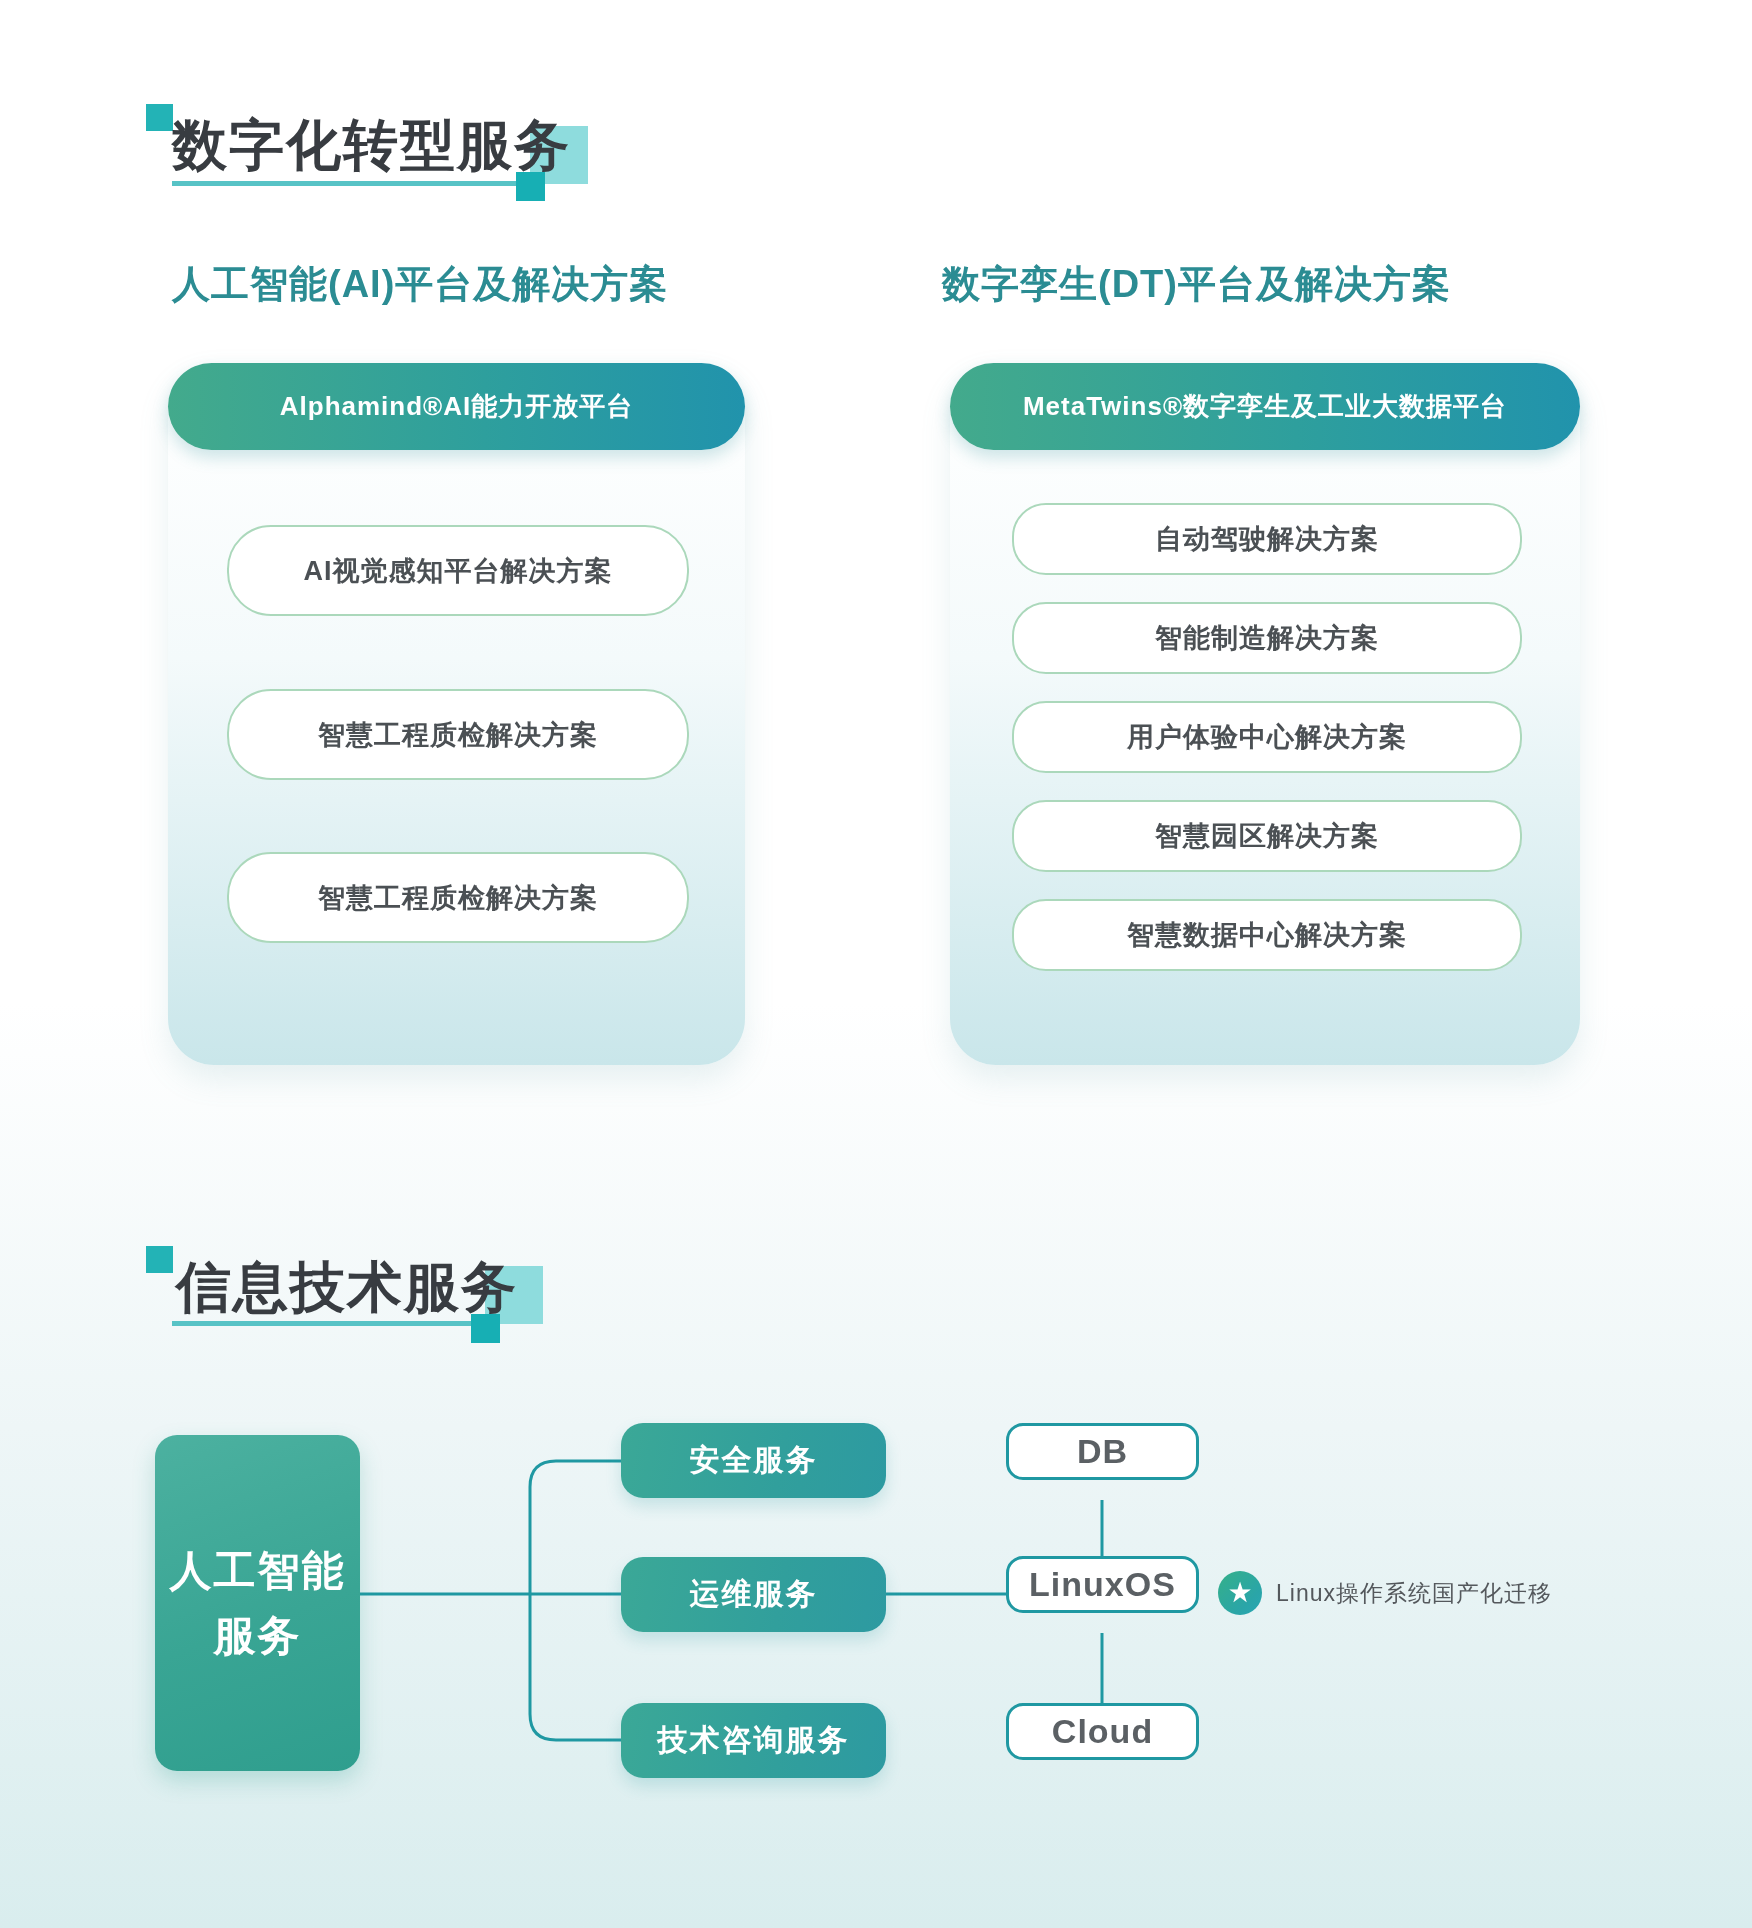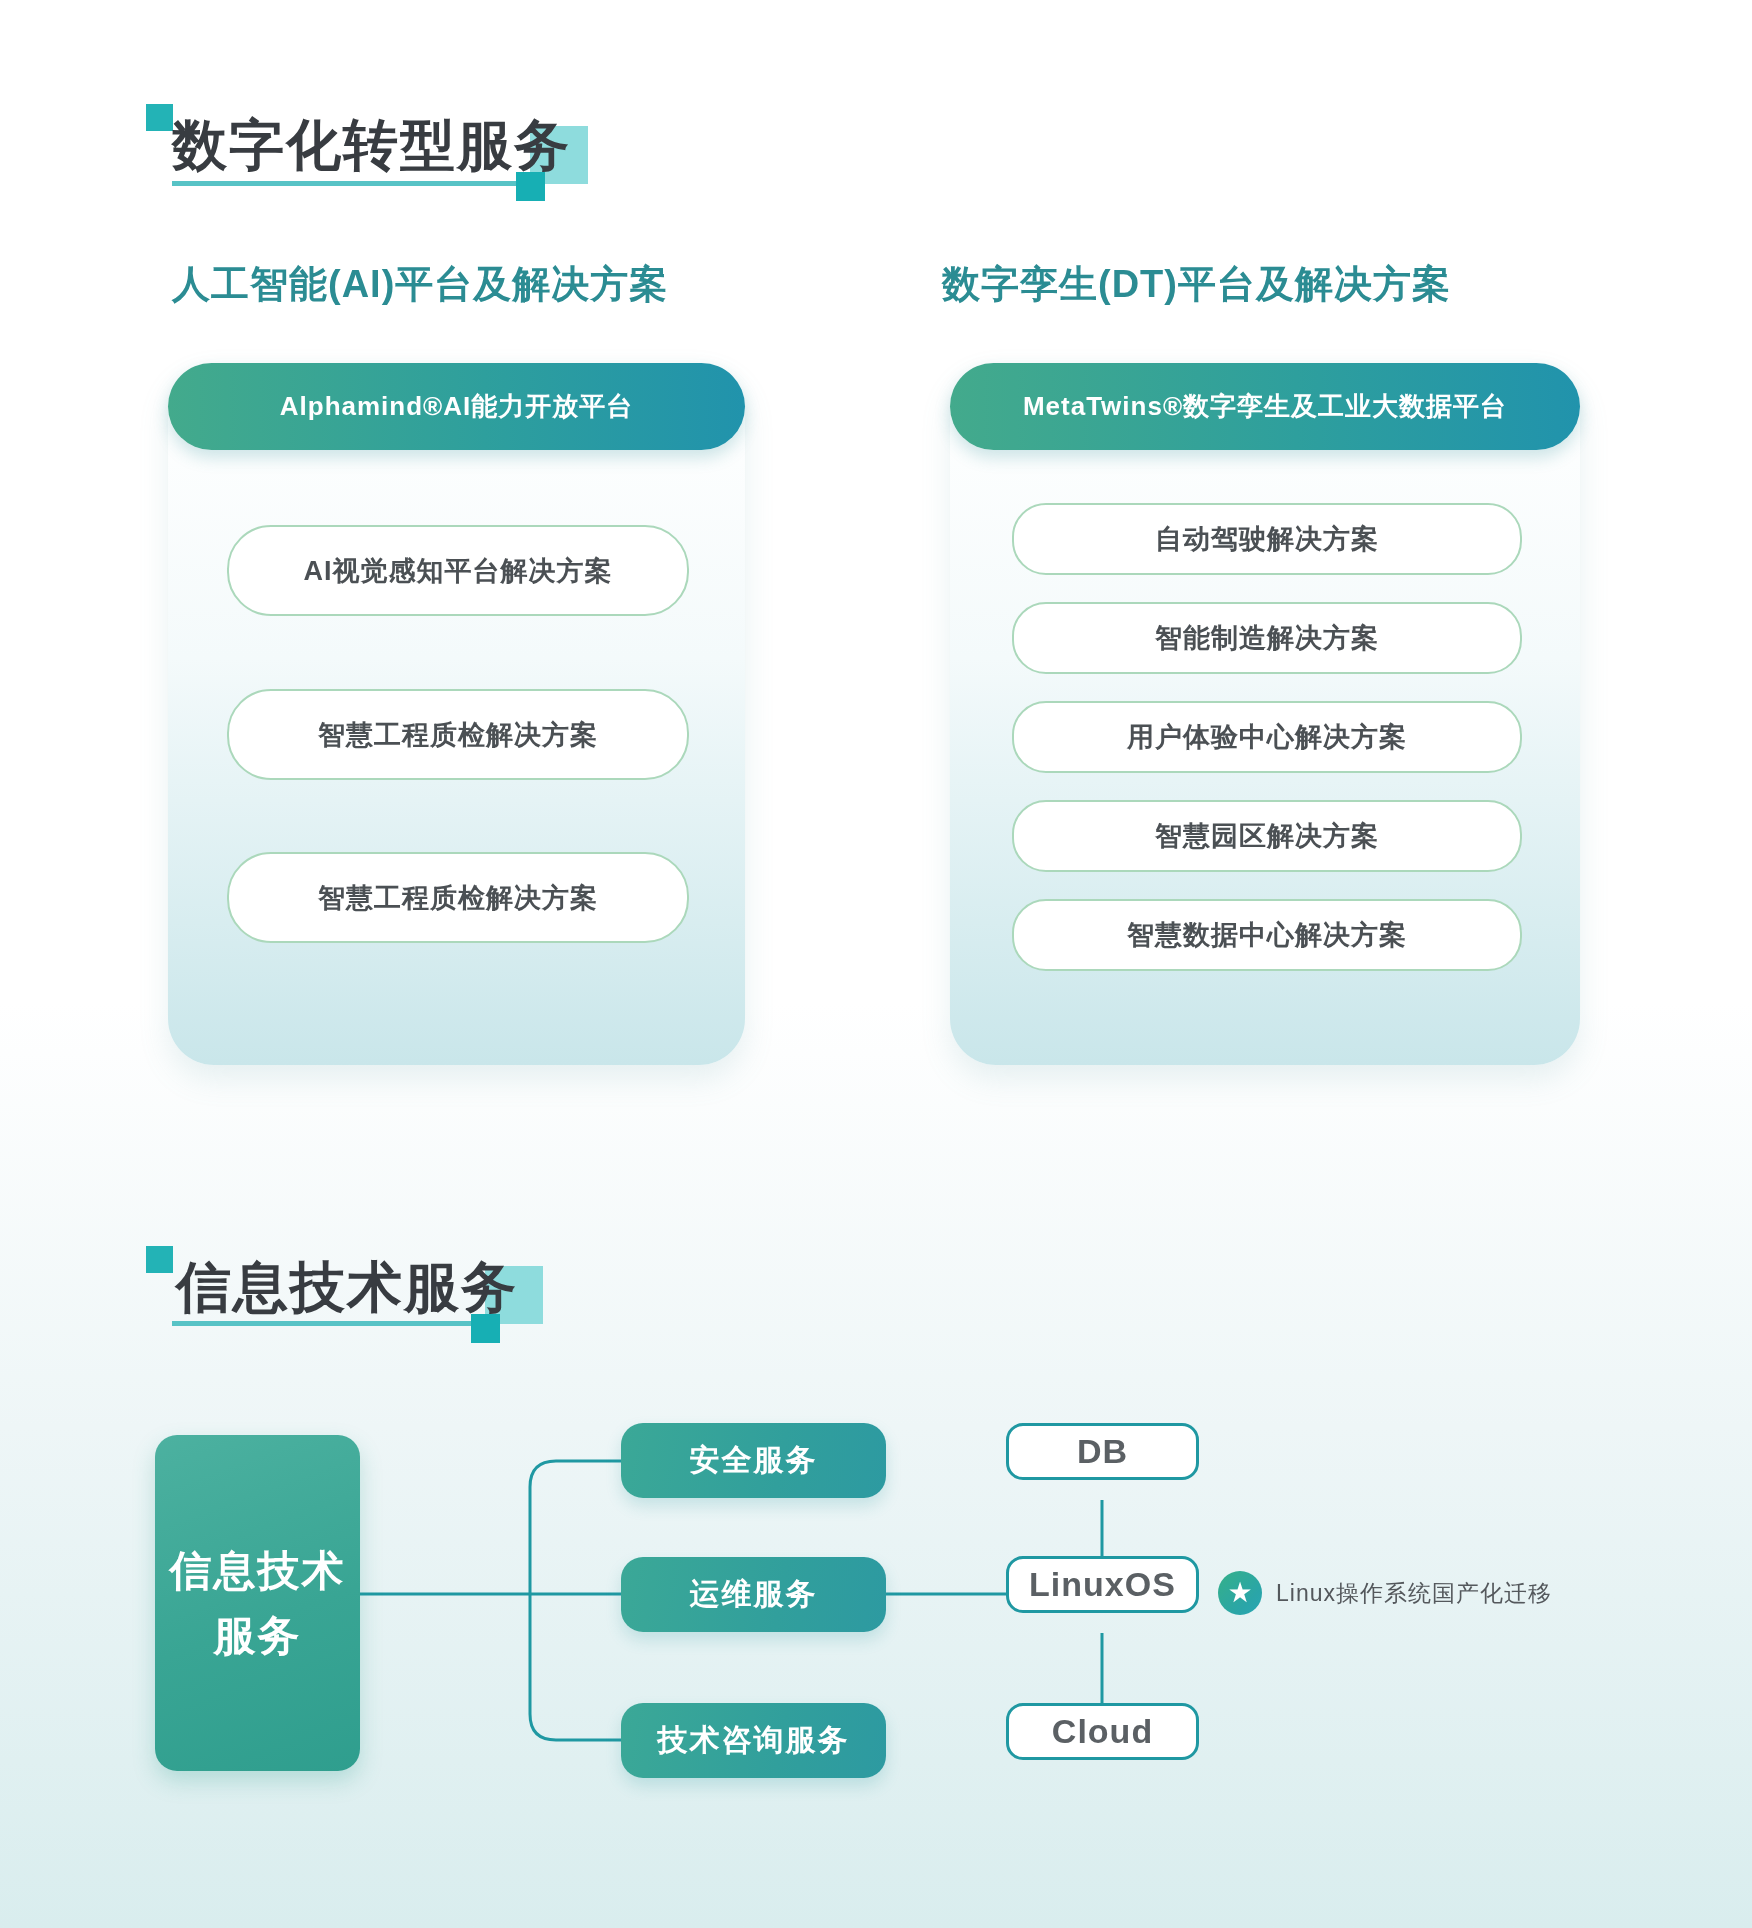--- a/index.html
+++ b/index.html
@@ -125,21 +125,21 @@
 
   <div class="sec-head above">
     <span class="sq-big" style="left:485px;top:1266px;"></span>
     <span class="underline" style="left:172px;top:1321px;width:312px;"></span>
     <span class="sq-top" style="left:146px;top:1246px;"></span>
     <span class="sq-dark" style="left:471px;top:1314px;"></span>
     <h1 class="t" style="left:176px;top:1260px;margin:0;">信息技术服务</h1>
   </div>
 
   <div class="flow-root above">
-    <span>信息技术</span>
+    <span>人工智能</span>
     <span>服务</span>
   </div>
 
   <div class="svc-pill above" style="top:1423px;">安全服务</div>
   <div class="svc-pill above" style="top:1557px;">运维服务</div>
   <div class="svc-pill above" style="top:1703px;">技术咨询服务</div>
 
   <div class="node-box above" style="top:1423px;">DB</div>
   <div class="node-box above" style="top:1556px;">LinuxOS</div>
   <div class="node-box above" style="top:1703px;">Cloud</div>

